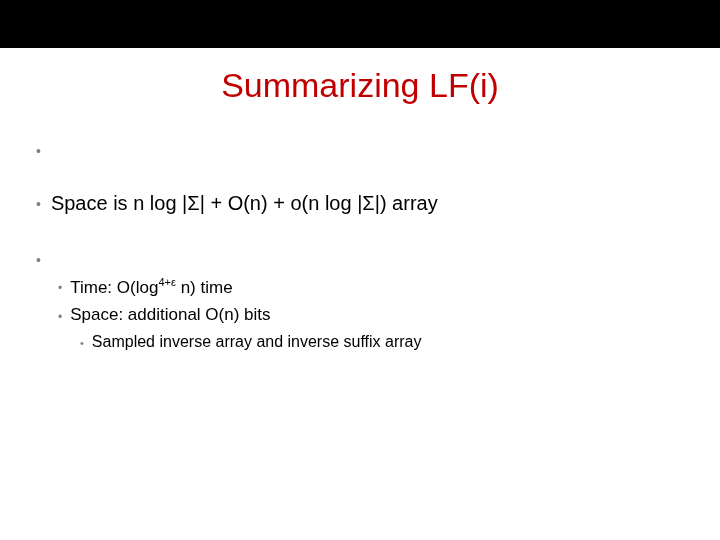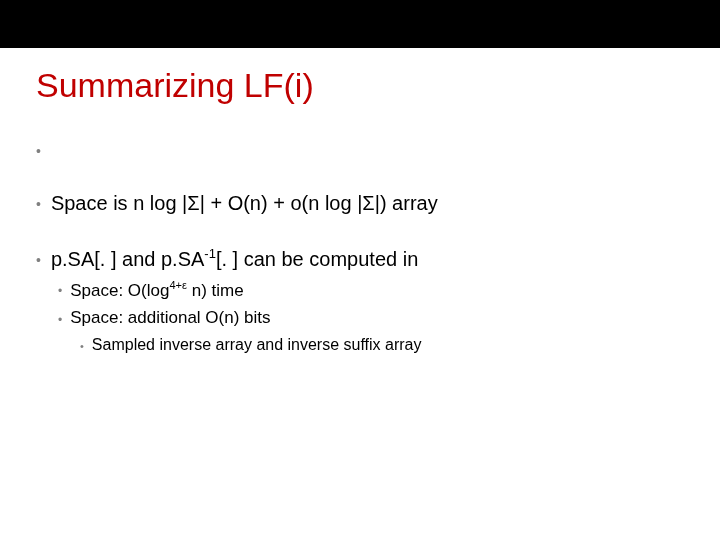--- a/index.html
+++ b/index.html
@@ -16,20 +16,21 @@
   }
   .slide {
     padding: 18px 36px 0 36px;
   }
   .title {
     font-size: 34px;
     color: #c00000;
     font-family: Arial, Helvetica, sans-serif;
     margin-bottom: 32px;
     font-weight: 400;
+    text-align: center;
   }
   .b1 {
     display: flex;
     align-items: flex-start;
     margin-bottom: 30px;
     font-size: 20px;
     line-height: 1.3;
   }
   .b1 .dot {
     font-size: 14px;
@@ -84,29 +85,26 @@
     <span class="dot">•</span>
   </div>
 
   <div class="b1">
     <span class="dot">•</span>
     <span>Space is n log |Σ| + O(n) + o(n log |Σ|) array</span>
   </div>
 
   <div class="b1 tight">
     <span class="dot">•</span>
-    <span>
-      <span>p.SA[. ] and p.SA</span><span class="sup">-1</span><span>[. ] can be computed in</span>
-    </span>
   </div>
 
   <div class="b2">
     <span class="dot">•</span>
     <span>
-      <span>Space: O(log</span><span class="sup">4+ε</span><span> n) time</span>
+      <span>Time: O(log</span><span class="sup">4+ε</span><span> n) time</span>
     </span>
   </div>
 
   <div class="b2">
     <span class="dot">•</span>
     <span>Space: additional O(n) bits</span>
   </div>
 
   <div class="b3">
     <span class="dot">•</span>

